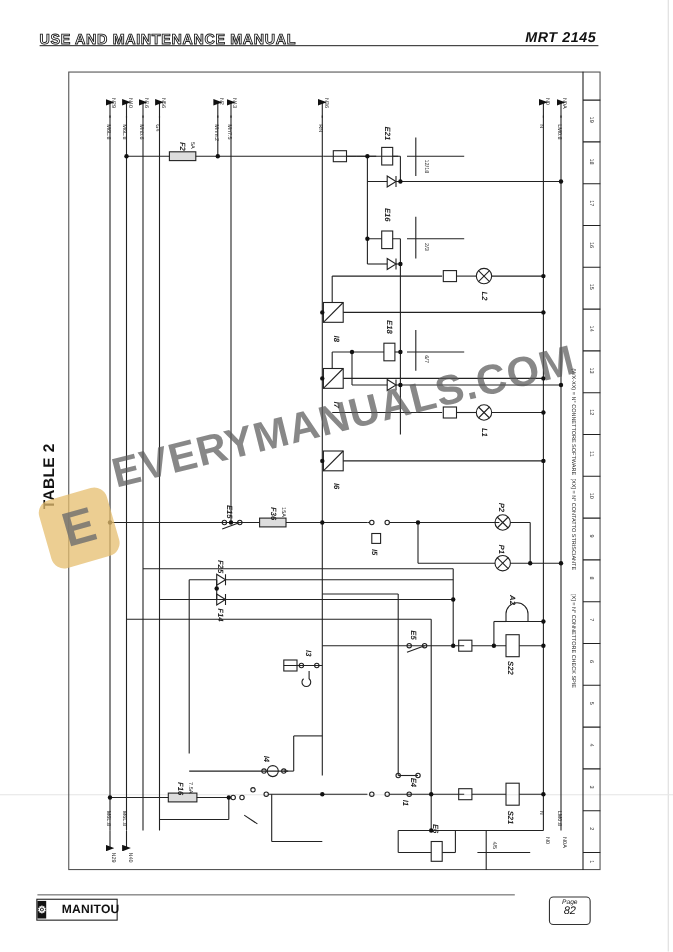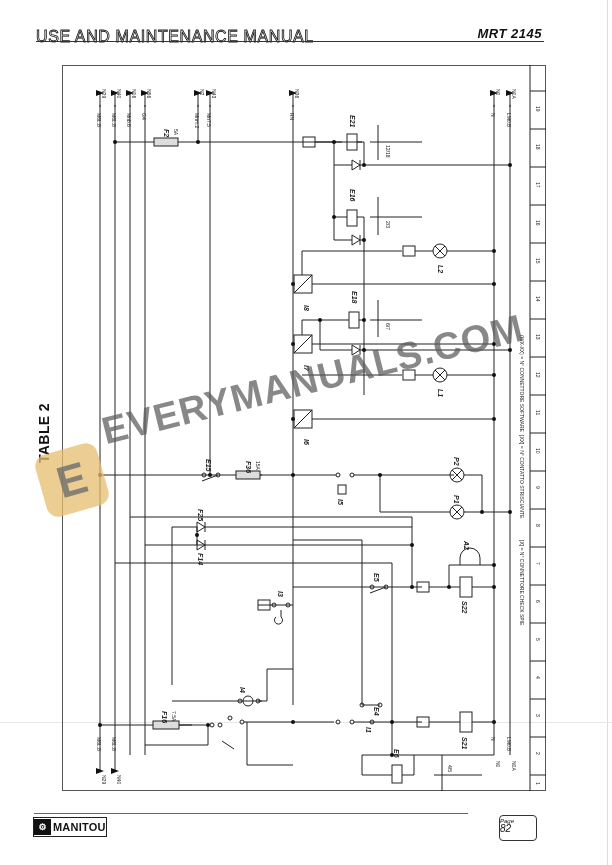--- a/index.html
+++ b/index.html
@@ -1,30 +1,30 @@
 <!DOCTYPE html>
 <html><head>
 <meta charset="utf-8">
 <style>
   html,body{margin:0;padding:0;background:#fff;}
   body{width:612px;height:865px;position:relative;overflow:hidden;font-family:"Liberation Sans",sans-serif;color:#111;}
-  .hdr-left{position:absolute;left:36px;top:28px;font-size:16px;font-weight:normal;letter-spacing:0.6px;color:#fff;
+  .hdr-left{position:absolute;left:36px;top:28px;font-size:13px;font-weight:bold;letter-spacing:0.6px;color:#fff;
     -webkit-text-stroke:0.8px #222;text-shadow:0 0 0 #222;}
   .hdr-right{position:absolute;right:70px;top:26px;font-size:13px;font-weight:bold;letter-spacing:0.5px;color:#111;font-style:italic;}
   .hdr-rule{position:absolute;left:36px;top:41px;width:508px;height:1px;background:#333;}
   .frame{position:absolute;left:62px;top:65px;width:484px;height:726px;border:1px solid #555;box-sizing:border-box;}
   .table-title{position:absolute;left:34px;top:398px;width:20px;height:70px;}
   .table-title span{position:absolute;left:50%;top:50%;transform:translate(-50%,-50%) rotate(-90deg);white-space:nowrap;
     font-size:14px;font-weight:bold;letter-spacing:0.4px;}
   svg.schem{position:absolute;left:62px;top:65px;}
   .foot-rule{position:absolute;left:34px;top:813px;width:434px;height:1px;background:#666;}
   .logo{position:absolute;left:33px;top:817px;width:72px;height:18px;border:1px solid #222;display:flex;align-items:center;}
   .logo-badge{width:17px;height:16px;background:#111;color:#fff;font-size:9px;font-weight:bold;display:flex;align-items:center;justify-content:center;}
-  .logo-text{font-size:11px;font-weight:bold;padding-left:2px;letter-spacing:0.2px;}
-  .page-box{position:absolute;left:499px;top:815px;width:36px;height:24px;border:1px solid #333;border-radius:4px;}
+  .logo-text{font-size:11px;font-weight:bold;padding-left:14px;letter-spacing:0.2px;}
+  .page-box{position:absolute;left:499px;top:815px;width:36px;height:24px;border:1px solid #333;border-radius:4px;text-align:center;}
   .page-box .lbl{display:block;font-size:6px;font-style:italic;margin-top:2px;}
   .page-box .num{display:block;font-size:10px;font-style:italic;line-height:10px;}
   .watermark{position:absolute;left:108px;top:410px;font-size:38px;font-weight:bold;color:rgba(90,90,90,0.72);
     transform-origin:left bottom;transform:rotate(-14deg);letter-spacing:1px;white-space:nowrap;}
   .wm-logo{position:absolute;left:40px;top:448px;width:64px;height:64px;border-radius:12px;background:rgba(230,190,110,0.75);
     transform:rotate(-16deg);display:flex;align-items:center;justify-content:center;}
   .wm-logo span{font-size:44px;font-weight:bold;color:rgba(110,110,110,0.8);}
   .scan-edge{position:absolute;right:4px;top:0;width:1px;height:865px;background:#ddd;}
   .scan-fold{position:absolute;left:0;top:722px;width:612px;height:1px;background:#e6e6e6;}
 </style>

